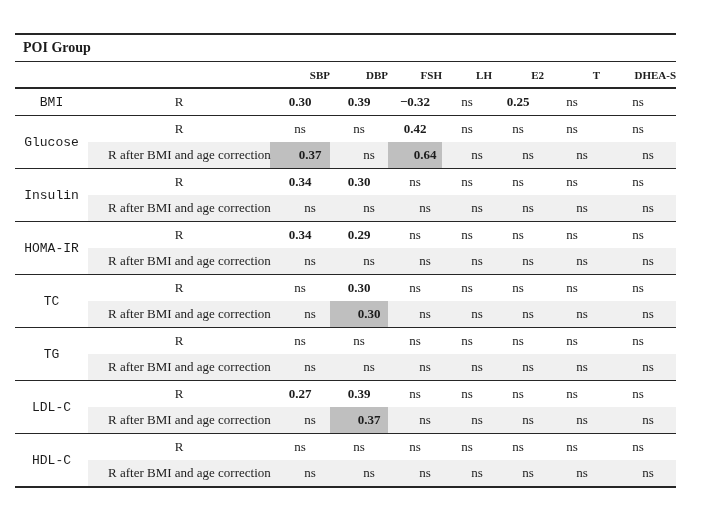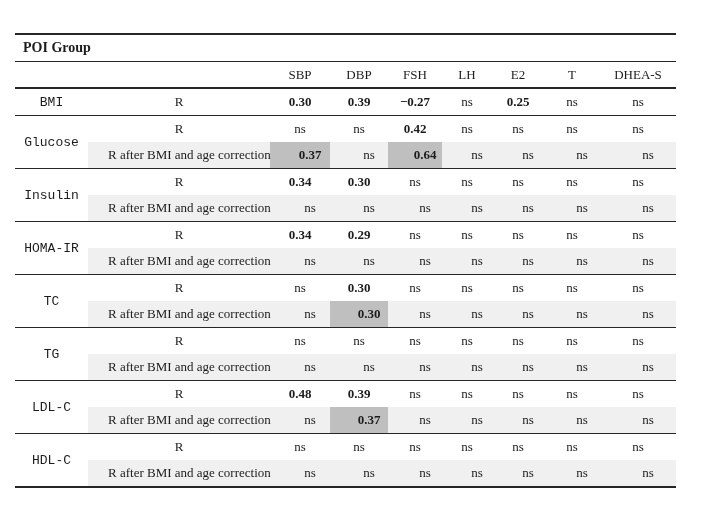--- a/index.html
+++ b/index.html
@@ -27,24 +27,24 @@
     text-align: left;
     font-size: 14px;
     font-weight: bold;
     height: 26px;
     padding: 0 0 0 8px;
     border-bottom: 1px solid var(--border, #262626);
     white-space: nowrap;
   }
 
   tr.head-row th {
-    font-size: 13px;
-    font-weight: normal;
+    font-size: 11px;
+    font-weight: bold;
     height: 25px;
-    text-align: center;
+    text-align: right;
     padding: 0;
     border-bottom: 2px solid var(--border, #262626);
     white-space: nowrap;
   }
 
   tbody td {
     font-size: 13px;
     height: 26px;
     padding: 0;
     text-align: center;
@@ -91,21 +91,21 @@
           <th>T</th>
           <th>DHEA-S</th>
         </tr>
     </thead>
     <tbody id="tbody">
         <tr>
           <td rowspan="1" class="rowlabel">BMI</td>
           <td class="subname">R</td>
           <td class="num">0.30</td>
           <td class="num">0.39</td>
-          <td class="num">−0.27</td>
+          <td class="num">−0.32</td>
           <td>ns</td>
           <td class="num">0.25</td>
           <td>ns</td>
           <td>ns</td>
         </tr>
         <tr class="group-start">
           <td rowspan="2" class="rowlabel">Glucose</td>
           <td class="subname">R</td>
           <td>ns</td>
           <td>ns</td>
@@ -205,21 +205,21 @@
           <td class="shaded">ns</td>
           <td class="shaded">ns</td>
           <td class="shaded">ns</td>
           <td class="shaded">ns</td>
           <td class="shaded">ns</td>
           <td class="shaded">ns</td>
         </tr>
         <tr class="group-start">
           <td rowspan="2" class="rowlabel">LDL-C</td>
           <td class="subname">R</td>
-          <td class="num">0.48</td>
+          <td class="num">0.27</td>
           <td class="num">0.39</td>
           <td>ns</td>
           <td>ns</td>
           <td>ns</td>
           <td>ns</td>
           <td>ns</td>
         </tr>
         <tr>
           <td class="subname shaded">R after BMI and age correction</td>
           <td class="shaded">ns</td>

